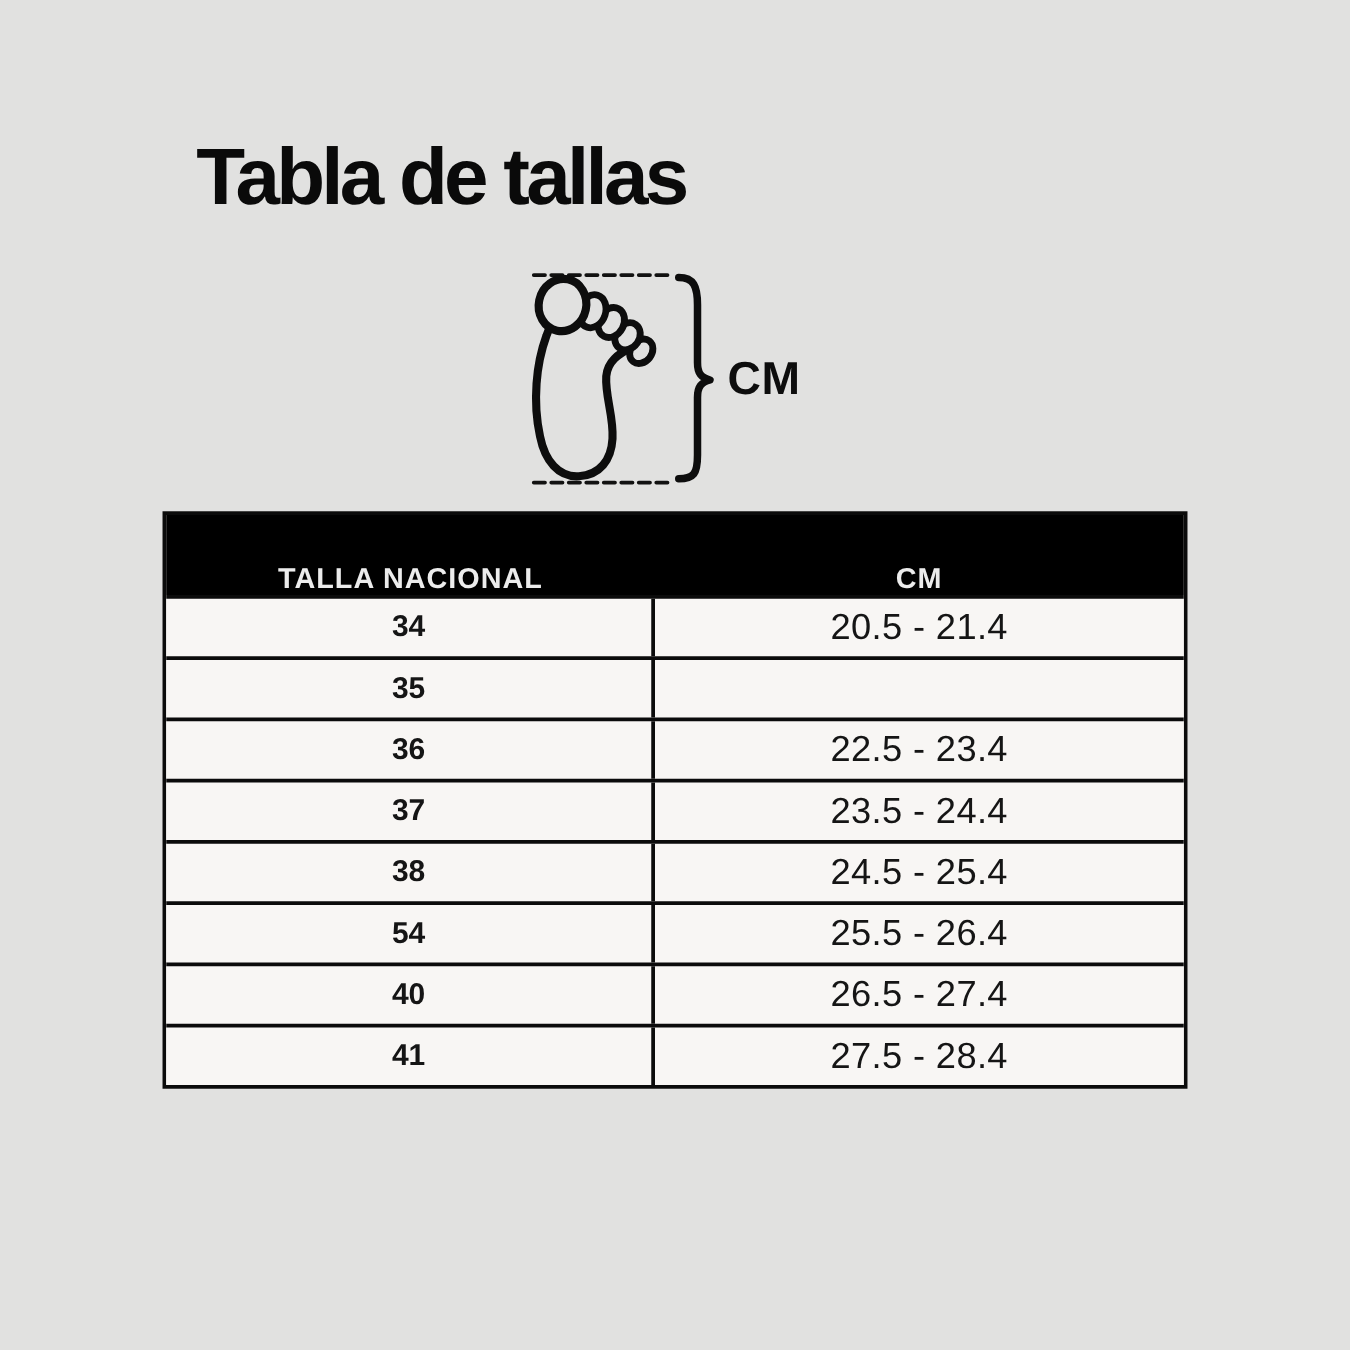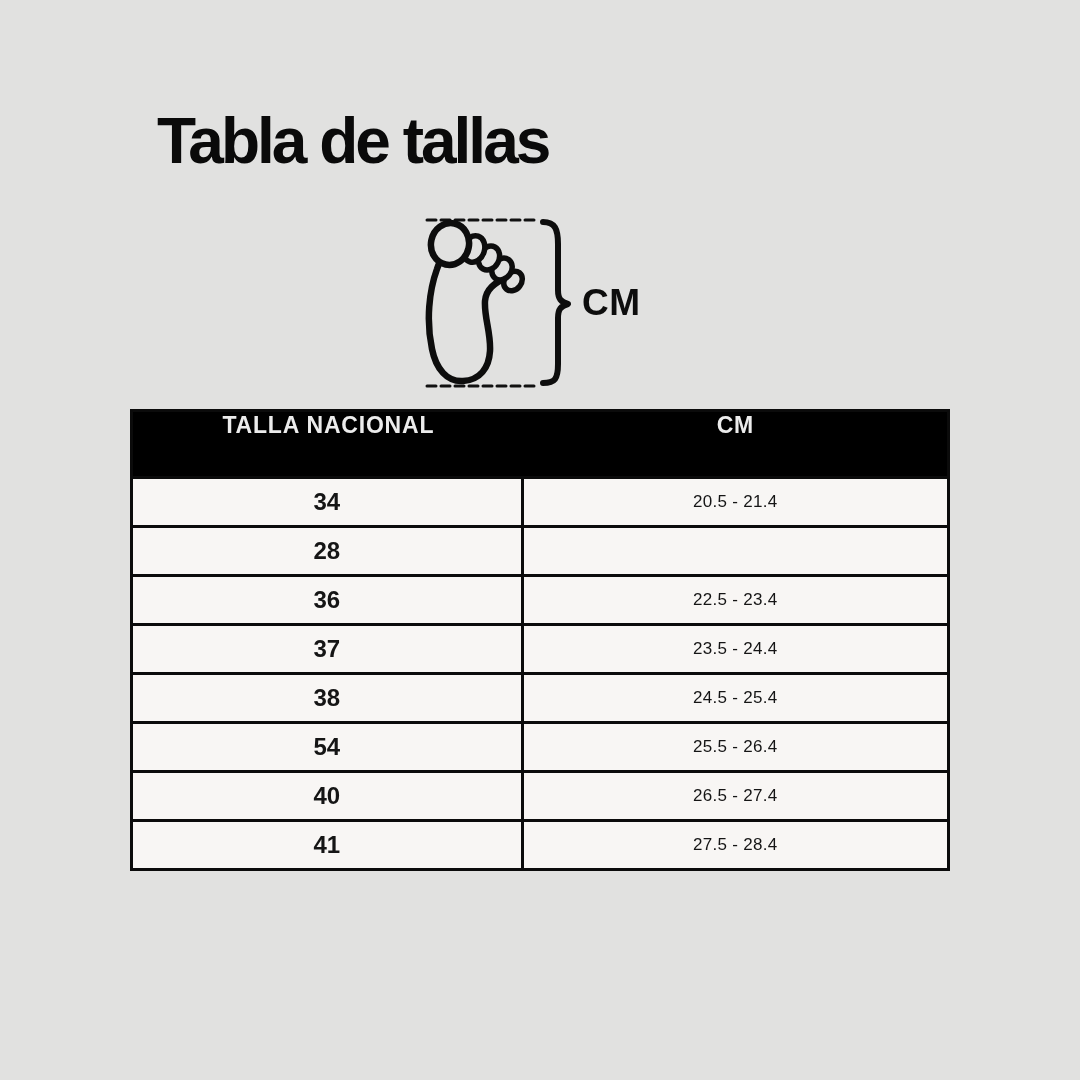--- a/index.html
+++ b/index.html
@@ -44,21 +44,21 @@
     left: 130px;
     top: 409px;
     width: 820px;
     border: 3px solid #0b0b0b;
     background: #f8f6f4;
   }
   .thead {
     display: flex;
     height: 64px;
     background: #000000;
-    align-items: flex-start;
+    align-items: flex-end;
   }
   .thead .hcell {
     color: #ececec;
     font-size: 23px;
     font-weight: bold;
     letter-spacing: 0.8px;
     text-align: center;
   }
   .trow {
     display: flex;
@@ -70,21 +70,21 @@
   .cell {
     display: flex;
     align-items: center;
     justify-content: center;
     color: #151515;
   }
   .col-size { width: 48%; }
   .col-cm   { width: 52%; }
   .trow .col-size { border-right: 3px solid #0b0b0b; }
   .cell.size { font-size: 24px; font-weight: bold; }
-  .cell.cm   { font-size: 17px; font-weight: normal; letter-spacing: 0.3px; }
+  .cell.cm   { font-size: 29px; font-weight: normal; letter-spacing: 0.3px; }
 </style>
 </head>
 <body>
 
 <div class="canvas">
 
   <div class="page-title">Tabla de tallas</div>
 
   <svg class="measure-figure" viewBox="0 0 265 190" fill="none" stroke-linecap="round" stroke-linejoin="round">
 
@@ -122,21 +122,21 @@
     <div class="thead">
       <div class="hcell col-size">TALLA NACIONAL</div>
       <div class="hcell col-cm">CM</div>
     </div>
     <div>
         <div class="trow">
           <div class="cell size col-size">34</div>
           <div class="cell cm col-cm">20.5 - 21.4</div>
         </div>
         <div class="trow">
-          <div class="cell size col-size">28</div>
+          <div class="cell size col-size">35</div>
         </div>
         <div class="trow">
           <div class="cell size col-size">36</div>
           <div class="cell cm col-cm">22.5 - 23.4</div>
         </div>
         <div class="trow">
           <div class="cell size col-size">37</div>
           <div class="cell cm col-cm">23.5 - 24.4</div>
         </div>
         <div class="trow">

